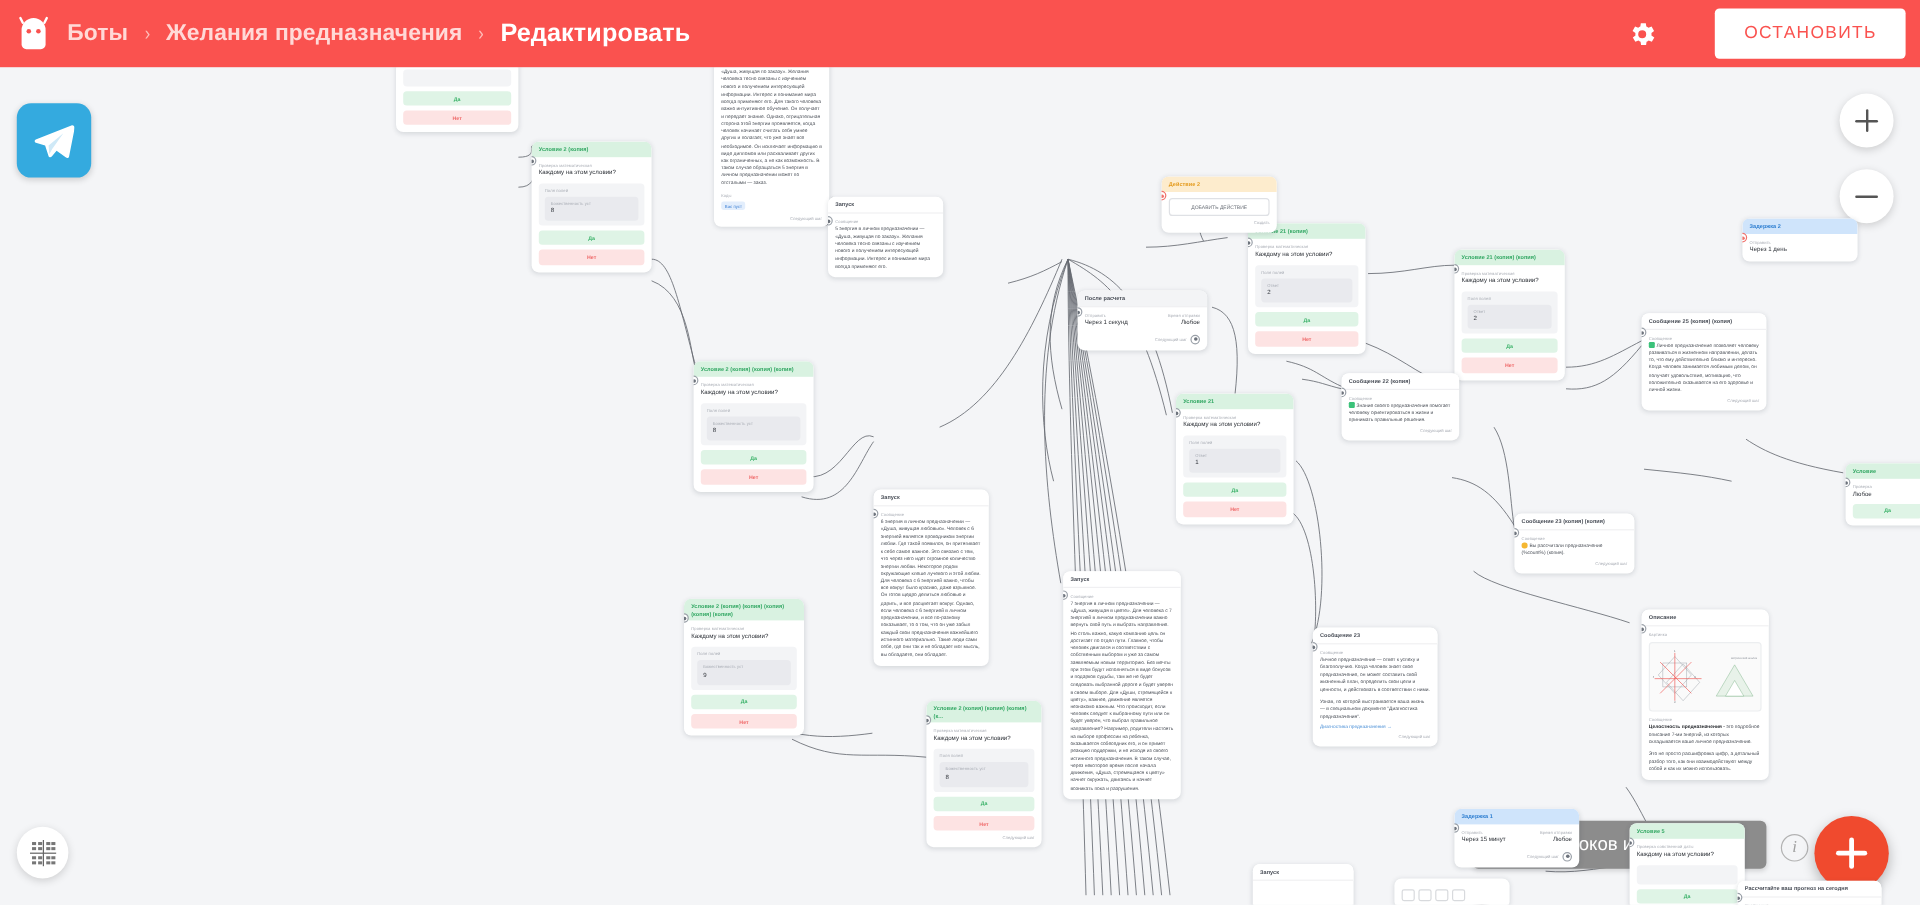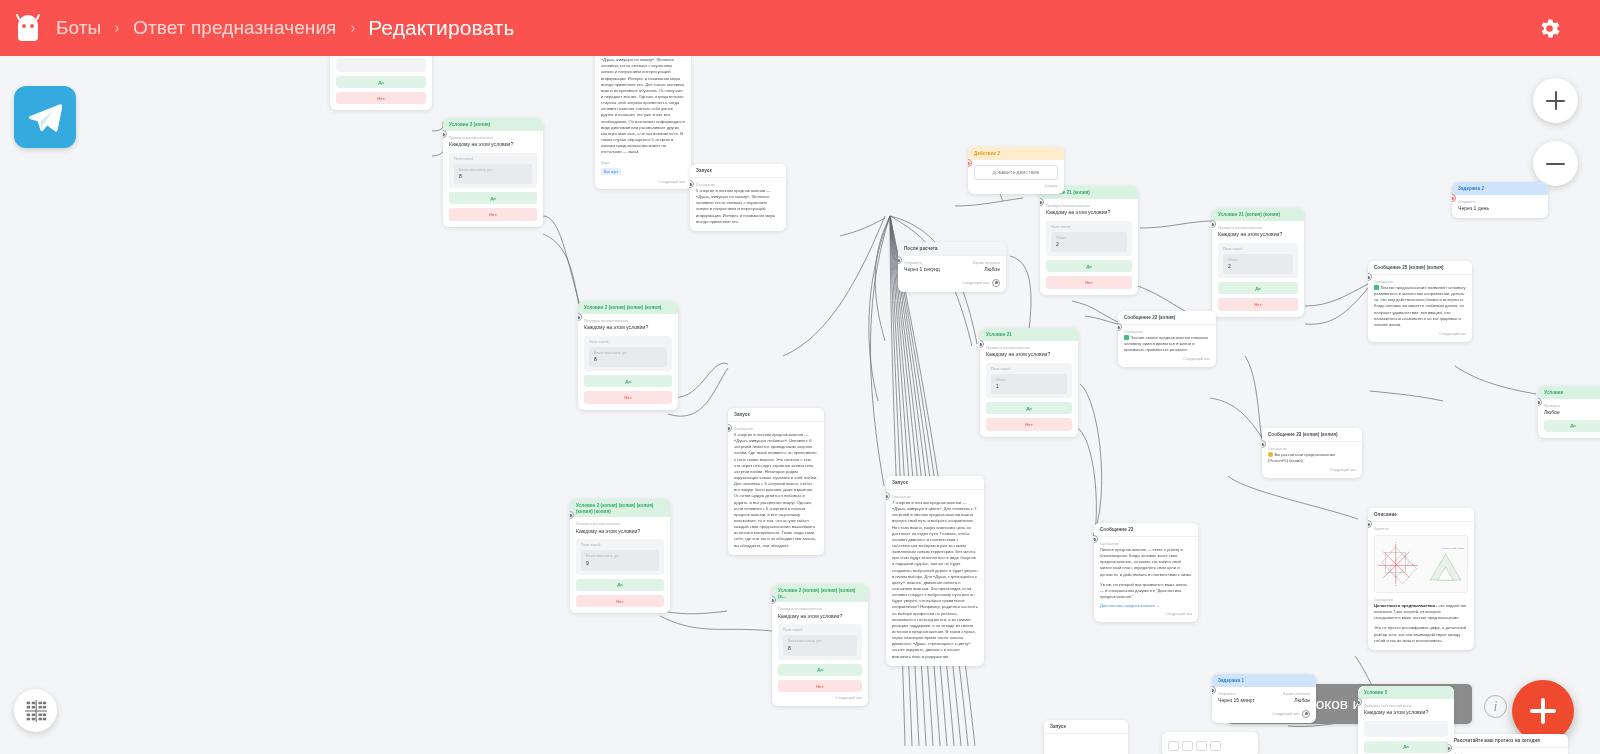--- a/index.html
+++ b/index.html
@@ -17,21 +17,21 @@
     width: 1600px; height: 56px;
     background: #fa524f;
     display: flex; align-items: center;
     padding: 0 12px 0 14px;
     z-index: 200;
   }
   .brand-logo { width: 28px; height: 30px; margin-right: 14px; flex: 0 0 auto; }
   .crumbs { display: flex; align-items: center; gap: 0; flex: 1 1 auto; min-width: 0; }
   .crumb {
     color: #ffd9d7; font-size: 19px; letter-spacing: .1px;
-    white-space: nowrap; cursor: pointer;
+    white-space: nowrap; cursor: pointer; font-weight: bold;
   }
   .crumb.active { color: #ffffff; font-size: 21px; }
   .crumb-sep {
     color: #ffbdb9; font-size: 17px; margin: 0 13px; font-weight: 300;
     transform: scaleX(.8);
   }
   .hdr-right { display: flex; align-items: center; gap: 0; flex: 0 0 auto; }
   .gear-btn {
     width: 42px; height: 42px; display: flex; align-items: center; justify-content: center;
     cursor: pointer; margin-right: 18px;
@@ -196,33 +196,34 @@
       <path d="M5 6 L3 2 M23 6 L25 2" stroke="#fff" stroke-width="2" stroke-linecap="round" fill="none"></path>
       <path d="M4 12a10 10 0 0 1 20 0v12a4 4 0 0 1-4 4H8a4 4 0 0 1-4-4z" fill="#fff"></path>
       <circle cx="10" cy="13" r="1.9" fill="#fa524f"></circle>
       <circle cx="18" cy="13" r="1.9" fill="#fa524f"></circle>
     </svg>
   </span>
 
   <nav class="crumbs">
     <span class="crumb">Боты</span>
     <span class="crumb-sep">›</span>
-    <span class="crumb">Ответ предназначения</span>
+    <span class="crumb">Желания предназначения</span>
     <span class="crumb-sep">›</span>
     <span class="crumb active">Редактировать</span>
   </nav>
 
   <div class="hdr-right">
     <span class="gear-btn">
       <svg viewBox="0 0 24 24" width="25" height="25" aria-hidden="true">
         <path fill="#fff" d="M19.4 13a7.6 7.6 0 0 0 0-2l2.1-1.6-2-3.5-2.5 1a7.6 7.6 0 0 0-1.7-1l-.4-2.6h-4l-.4 2.6c-.6.2-1.2.6-1.7 1l-2.5-1-2 3.5L6.6 11a7.6 7.6 0 0 0 0 2l-2.1 1.6 2 3.5 2.5-1c.5.4 1.1.8 1.7 1l.4 2.6h4l.4-2.6c.6-.2 1.2-.6 1.7-1l2.5 1 2-3.5zM12 15.2A3.2 3.2 0 1 1 12 8.8a3.2 3.2 0 0 1 0 6.4z"></path>
       </svg>
     </span>
 
 
+    <button class="stop-btn">ОСТАНОВИТЬ</button>
   </div>
 </div>
 
 <div class="canvas">
 
   <svg class="edges" viewBox="0 0 1600 698" aria-hidden="true">
     <g fill="none" stroke="#4c5159" stroke-width="0.7" opacity=".85">
       <path d="M432 75 C452 75 436 62 448 66"></path>
       <path d="M432 100 C455 100 440 70 448 72"></path>
       <path d="M543 160 C560 160 566 200 580 250"></path>

